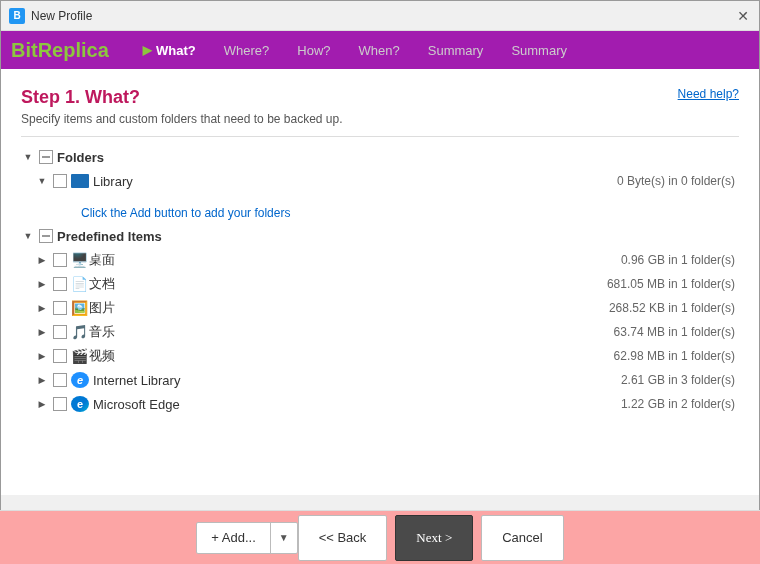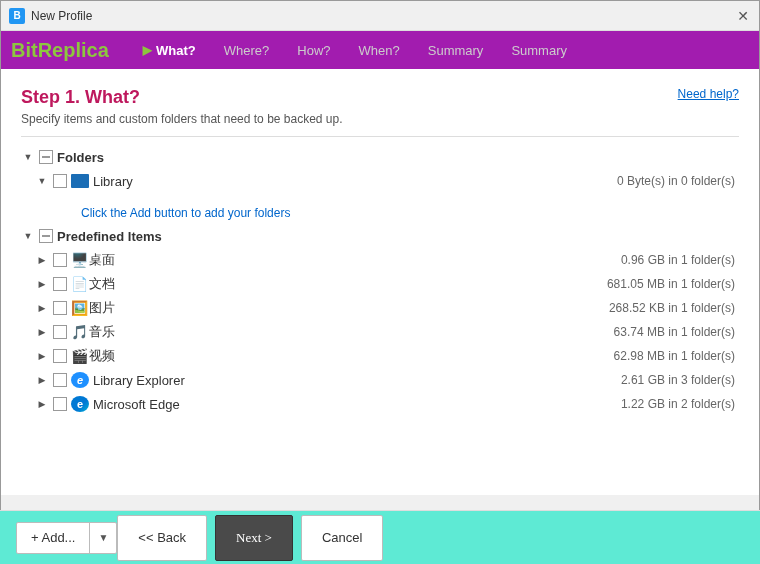--- a/index.html
+++ b/index.html
@@ -187,26 +187,26 @@
       padding-left: 60px;
       cursor: pointer;
       margin-top: 13px;
     }
 
     
     .indent-1 { padding-left: 14px; }
 
     
     .bottom-bar {
-      background: #5eead4;
+      background: #fca5a5;
       border-top: 1px solid #ddd;
       height: 54px;
       display: flex;
       align-items: center;
-      justify-content: flex-start;
+      justify-content: center;
       padding: 8px 16px;
       position: absolute;
       bottom: 0;
       left: 0;
       right: 0;
     }
     .btn-add {
       display: flex;
       align-items: center;
       border: 1px solid #bbb;
@@ -401,21 +401,21 @@
         <span class="checkbox"></span>
         <span class="colored-icon">🎬</span>
         <span class="item-label normal">视频</span>
         <span class="item-size">62.98 MB in 1 folder(s)</span>
       </div>
 
       <div class="tree-row indent-1">
         <span class="expand-btn">▶</span>
         <span class="checkbox"></span>
         <div class="ie-icon" style="margin-right:4px;">e</div>
-        <span class="item-label normal">Library Explorer</span>
+        <span class="item-label normal">Internet Library</span>
         <span class="item-size">2.61 GB in 3 folder(s)</span>
       </div>
 
       <div class="tree-row indent-1">
         <span class="expand-btn">▶</span>
         <span class="checkbox"></span>
         <div class="edge-icon" style="margin-right:4px;">e</div>
         <span class="item-label normal">Microsoft Edge</span>
         <span class="item-size">1.22 GB in 2 folder(s)</span>
       </div>

